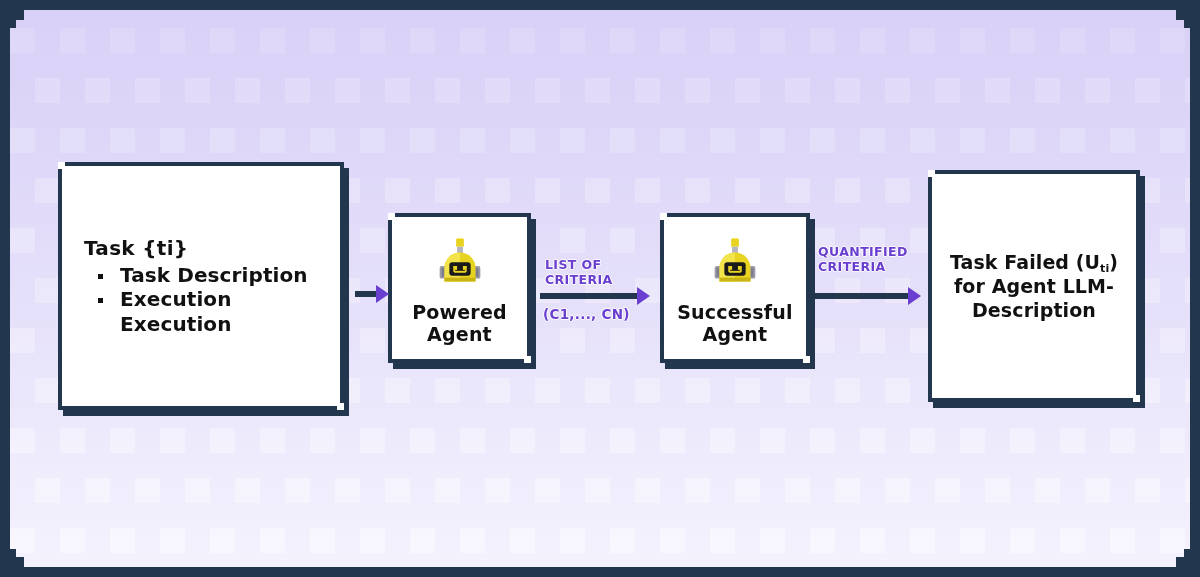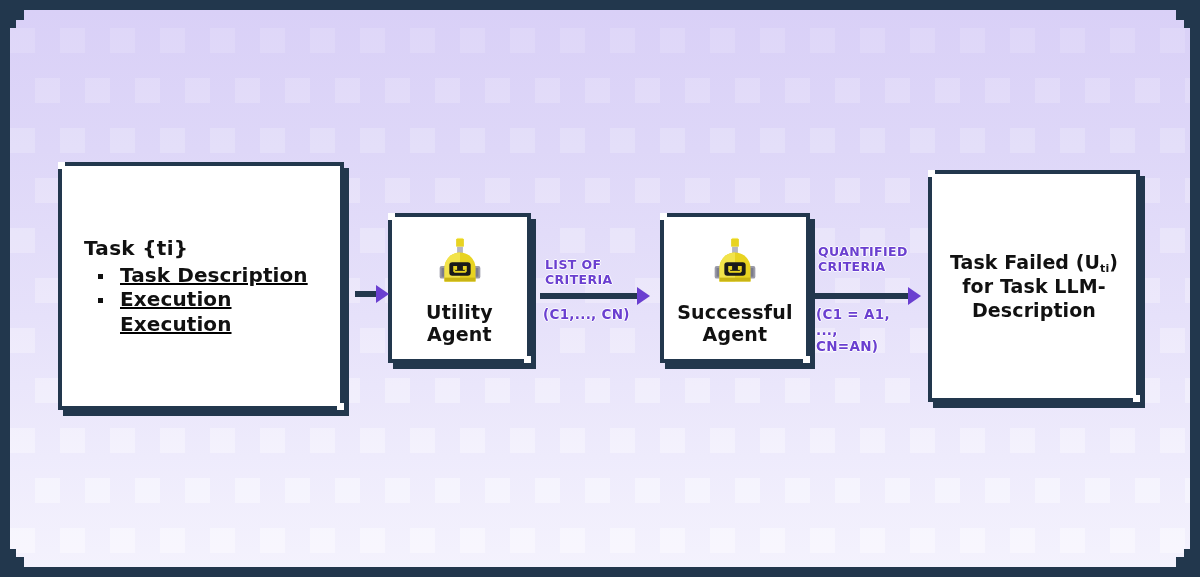--- a/index.html
+++ b/index.html
@@ -82,21 +82,21 @@
     padding: 0 18px 0 22px;
   }
   .task-title {
     font-size: 20px;
     font-weight: 700;
     color: #111111;
     letter-spacing: 0.3px;
     line-height: 1.25;
     font-family: "DejaVu Sans", sans-serif;
   }
-  .task-list { list-style: none; margin-top: 2px; text-decoration: underline; }
+  .task-list { list-style: none; margin-top: 2px; }
   .task-list li {
     font-size: 20px;
     font-weight: 700;
     color: #111111;
     line-height: 1.22;
     padding-left: 36px;
     position: relative;
     letter-spacing: 0.1px;
   }
   .task-list li .dot {
@@ -507,21 +507,21 @@
         <path d="M16 48 L16 34 A16 16 0 0 1 32 18 L32 48 Z" fill="#f2e34a"></path>
         <path d="M16 44 L48 44 L48 48 L16 48 Z" fill="#c9b414"></path>
         <rect x="21" y="28" width="22" height="14" rx="3" fill="#1a1a1a"></rect>
         <rect x="25" y="32" width="4" height="4" fill="#e8d321"></rect>
         <rect x="35" y="32" width="4" height="4" fill="#e8d321"></rect>
         <rect x="26" y="37" width="12" height="2" fill="#e8d321"></rect>
         <rect x="25" y="36" width="2" height="2" fill="#e8d321"></rect>
         <rect x="37" y="36" width="2" height="2" fill="#e8d321"></rect>
       </svg>
       <div class="agent-label">
-        <div>Utility</div>
+        <div>Powered</div>
         <div>Agent</div>
       </div>
     </div>
 
     <div class="arrow-label" id="label-2">
       <div>LIST OF</div>
       <div>CRITERIA</div>
     </div>
     <div class="arrow" id="arrow-2">
       <div class="arrow-shaft" style="width:98px;"></div>
@@ -555,29 +555,25 @@
     </div>
 
     <div class="arrow-label" id="label-3">
       <div>QUANTIFIED</div>
       <div>CRITERIA</div>
     </div>
     <div class="arrow" id="arrow-3">
       <div class="arrow-shaft" style="width:96px;"></div>
       <div class="arrow-head" style="left:95px;"></div>
     </div>
-    <div class="arrow-sublabel" id="sublabel-3">
-      <div>(C1 = A1, ...,</div>
-      <div>CN=AN)</div>
-    </div>
 
     <div class="node" id="node-utility">
       <div class="utility-text">
         <div><span>Task Failed (U</span><sub>ti</sub><span>)</span></div>
-        <div>for Task LLM-</div>
+        <div>for Agent LLM-</div>
         <div>Description</div>
       </div>
     </div>
 
   </div>
 
   <div class="corner-notch" style="left:0;top:0;width:36px;height:10px;"></div>
   <div class="corner-notch" style="left:0;top:0;width:10px;height:36px;"></div>
   <div class="corner-notch" style="left:0;top:0;width:24px;height:20px;"></div>
   <div class="corner-notch" style="left:0;top:0;width:16px;height:28px;"></div>

